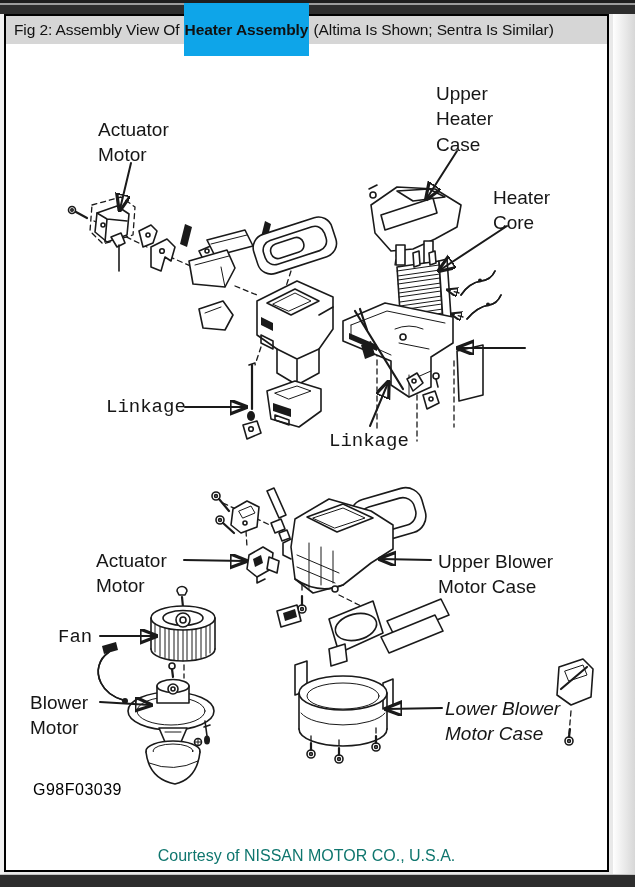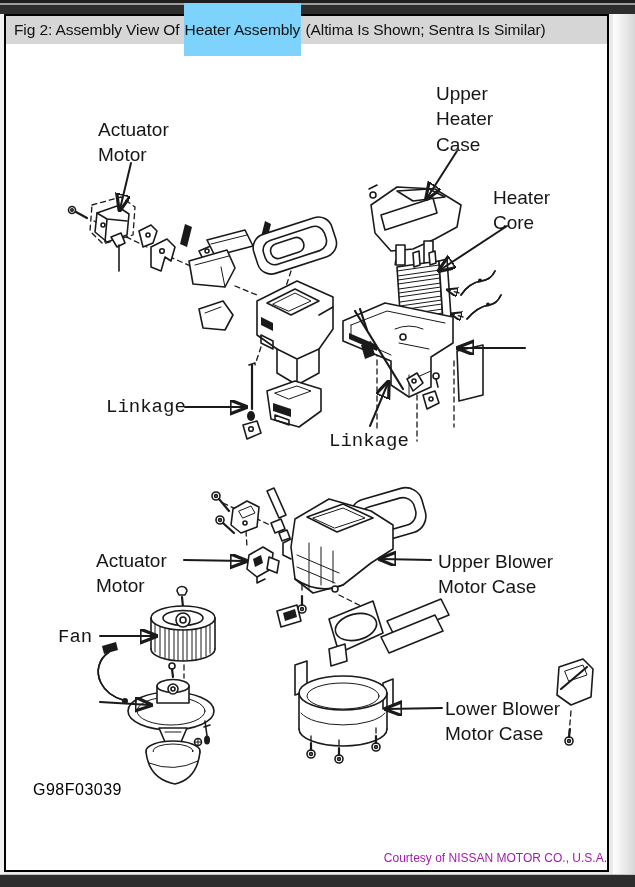--- a/index.html
+++ b/index.html
@@ -27,37 +27,37 @@
   .page{
     position:absolute;left:4px;top:14px;width:605px;height:858px;
     box-sizing:border-box;border:2px solid #000;background:#ffffff;
   }
   .titlebar{
     position:absolute;left:0;top:0;width:100%;height:28px;
     background:#d6d6d6;color:#111;
     font-size:15.5px;line-height:28px;padding-left:8px;box-sizing:border-box;
     white-space:nowrap;letter-spacing:-0.1px;
   }
-  .titlebar .hl{background:#7dd3fc;padding:18px 1px;}
+  .titlebar .hl{background:#0ea5e9;padding:18px 1px;font-weight:bold;}
   .diagram{
     position:absolute;left:0;top:28px;width:601px;height:824px;
   }
   .diagram svg{position:absolute;left:0;top:0;}
   .lbl{
     position:absolute;color:#161616;font-size:19px;line-height:1.33;
     letter-spacing:0px;
   }
   .nowrap{white-space:nowrap;font-family:Liberation Mono, monospace;}
   .figid{
     position:absolute;left:27px;top:737px;font-size:16px;color:#000000;
     letter-spacing:0.5px;
   }
   .courtesy{
-    position:absolute;left:0;bottom:5px;width:100%;text-align:right;
-    font-size:12px;color:#a21caf;
+    position:absolute;left:0;bottom:5px;width:100%;text-align:center;
+    font-size:16px;color:#0f766e;
   }
   
   #art path,#art line,#art circle,#art ellipse,#art rect{
     stroke:#1a1a1a;fill:none;stroke-width:1.6;
     stroke-linejoin:round;stroke-linecap:round;
   }
   #art .f{fill:#ffffff;}
   #art .k{fill:#1a1a1a;stroke:none;}
   #art .d{stroke-dasharray:5 4;stroke-width:1.3;}
   #art .w2{stroke-width:2.2;}
@@ -371,21 +371,22 @@
     </svg>
 
     <div class="lbl" style="left:92px;top:73px;width:95px;">Actuator Motor</div>
     <div class="lbl" style="left:487px;top:141px;width:75px;">Heater Core</div>
     <div class="lbl" style="left:430px;top:37px;width:75px;">Upper Heater Case</div>
     <div class="lbl nowrap" style="left:100px;top:351px;">Linkage</div>
     <div class="lbl nowrap" style="left:323px;top:385px;">Linkage</div>
     <div class="lbl" style="left:90px;top:504px;width:95px;">Actuator Motor</div>
     <div class="lbl" style="left:432px;top:505px;width:132px;">Upper Blower Motor Case</div>
     <div class="lbl nowrap" style="left:52px;top:581px;">Fan</div>
-    <div class="lbl" style="left:439px;top:652px;width:132px;">Lower Blower Motor Case</div>
+    <div class="lbl" style="left:24px;top:646px;width:78px;">Blower Motor</div>
+    <div class="lbl" style="left:439px;top:652px;width:132px;font-style:italic;">Lower Blower Motor Case</div>
 
     <div class="figid">G98F03039</div>
   </div>
 
   <div class="courtesy">Courtesy of NISSAN MOTOR CO., U.S.A.</div>
 </div>
 
 <div class="chrome-bottom"></div>
 
 </body></html>

